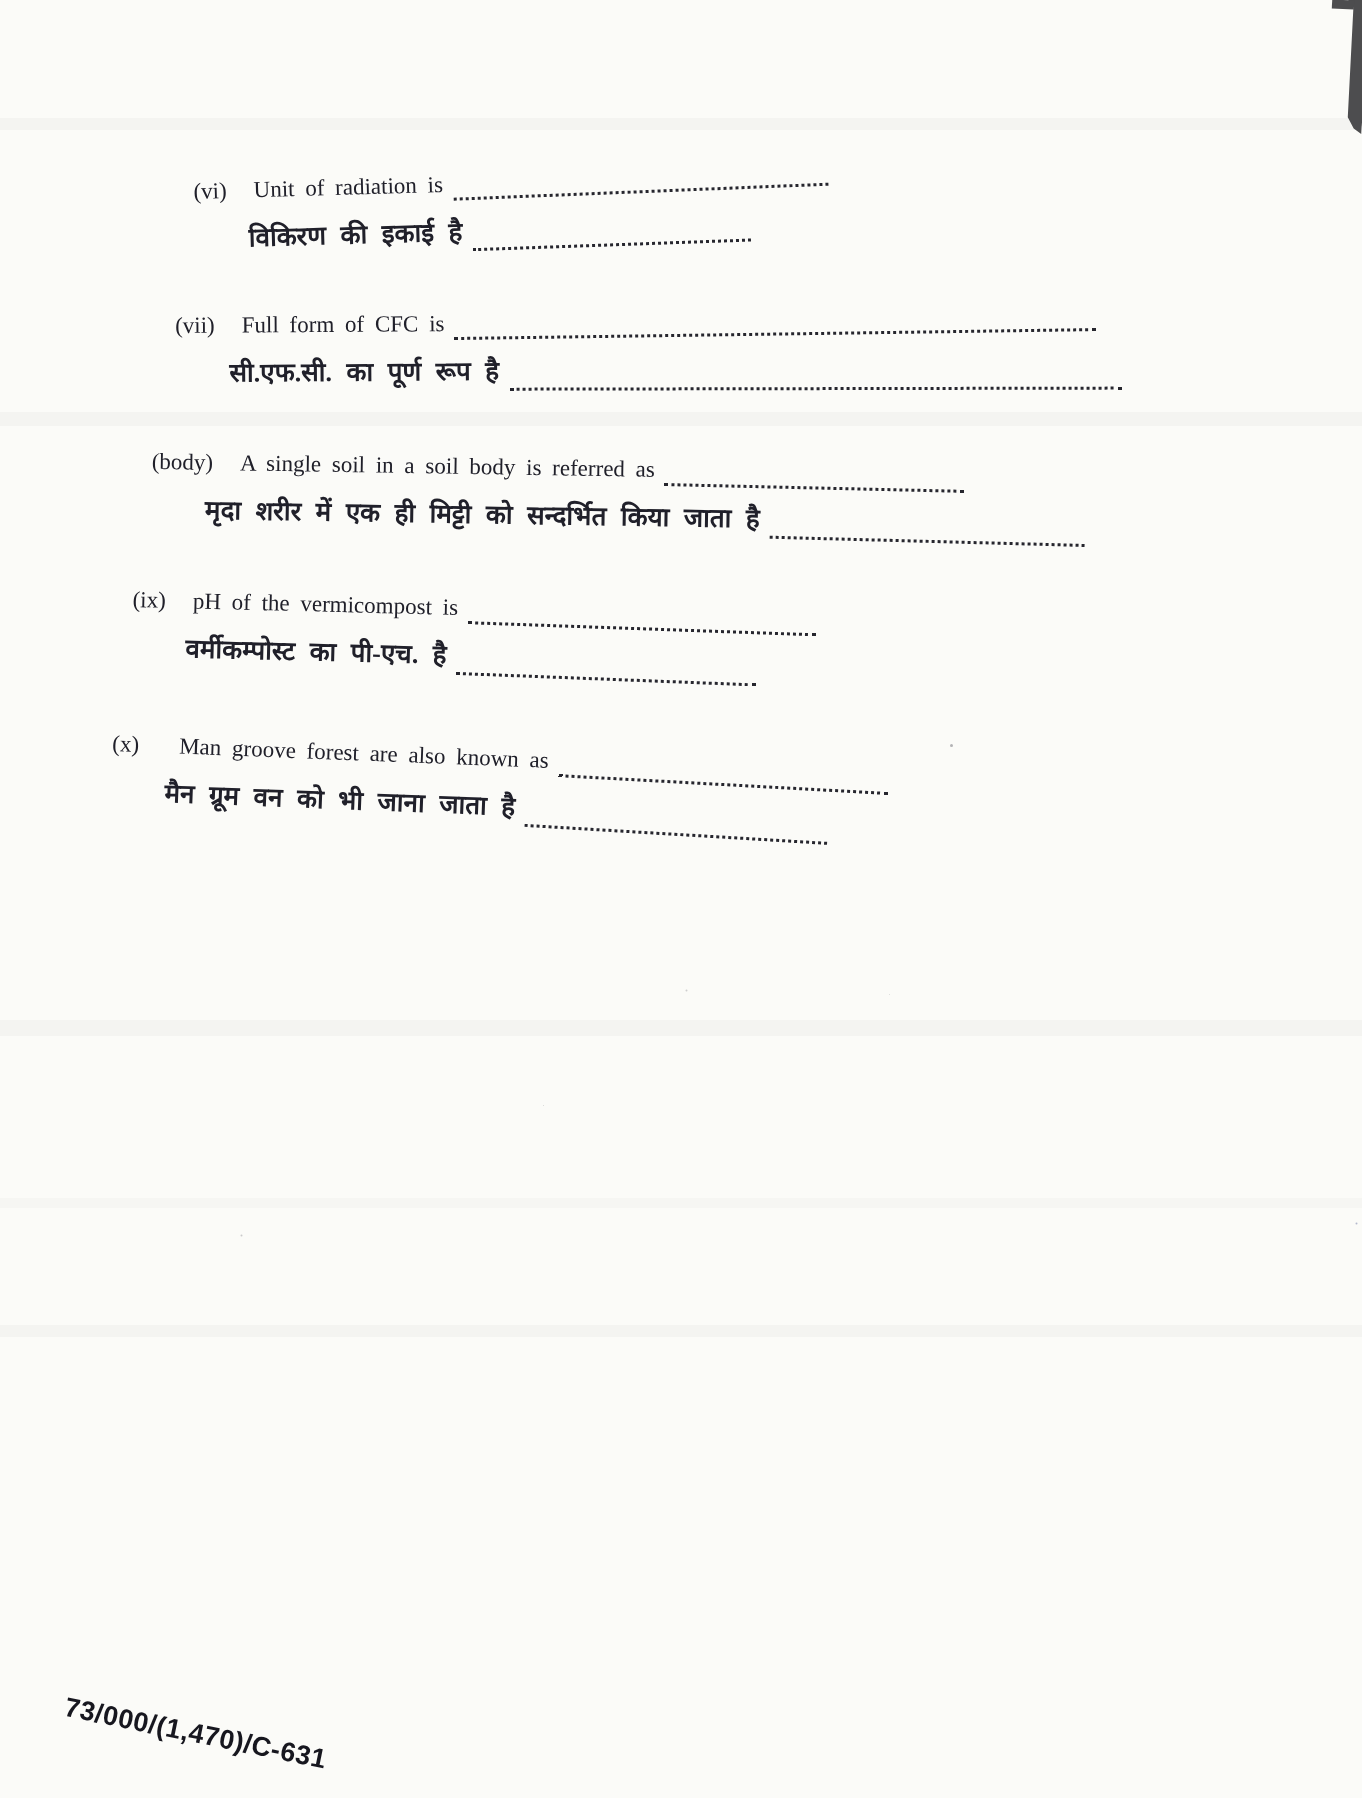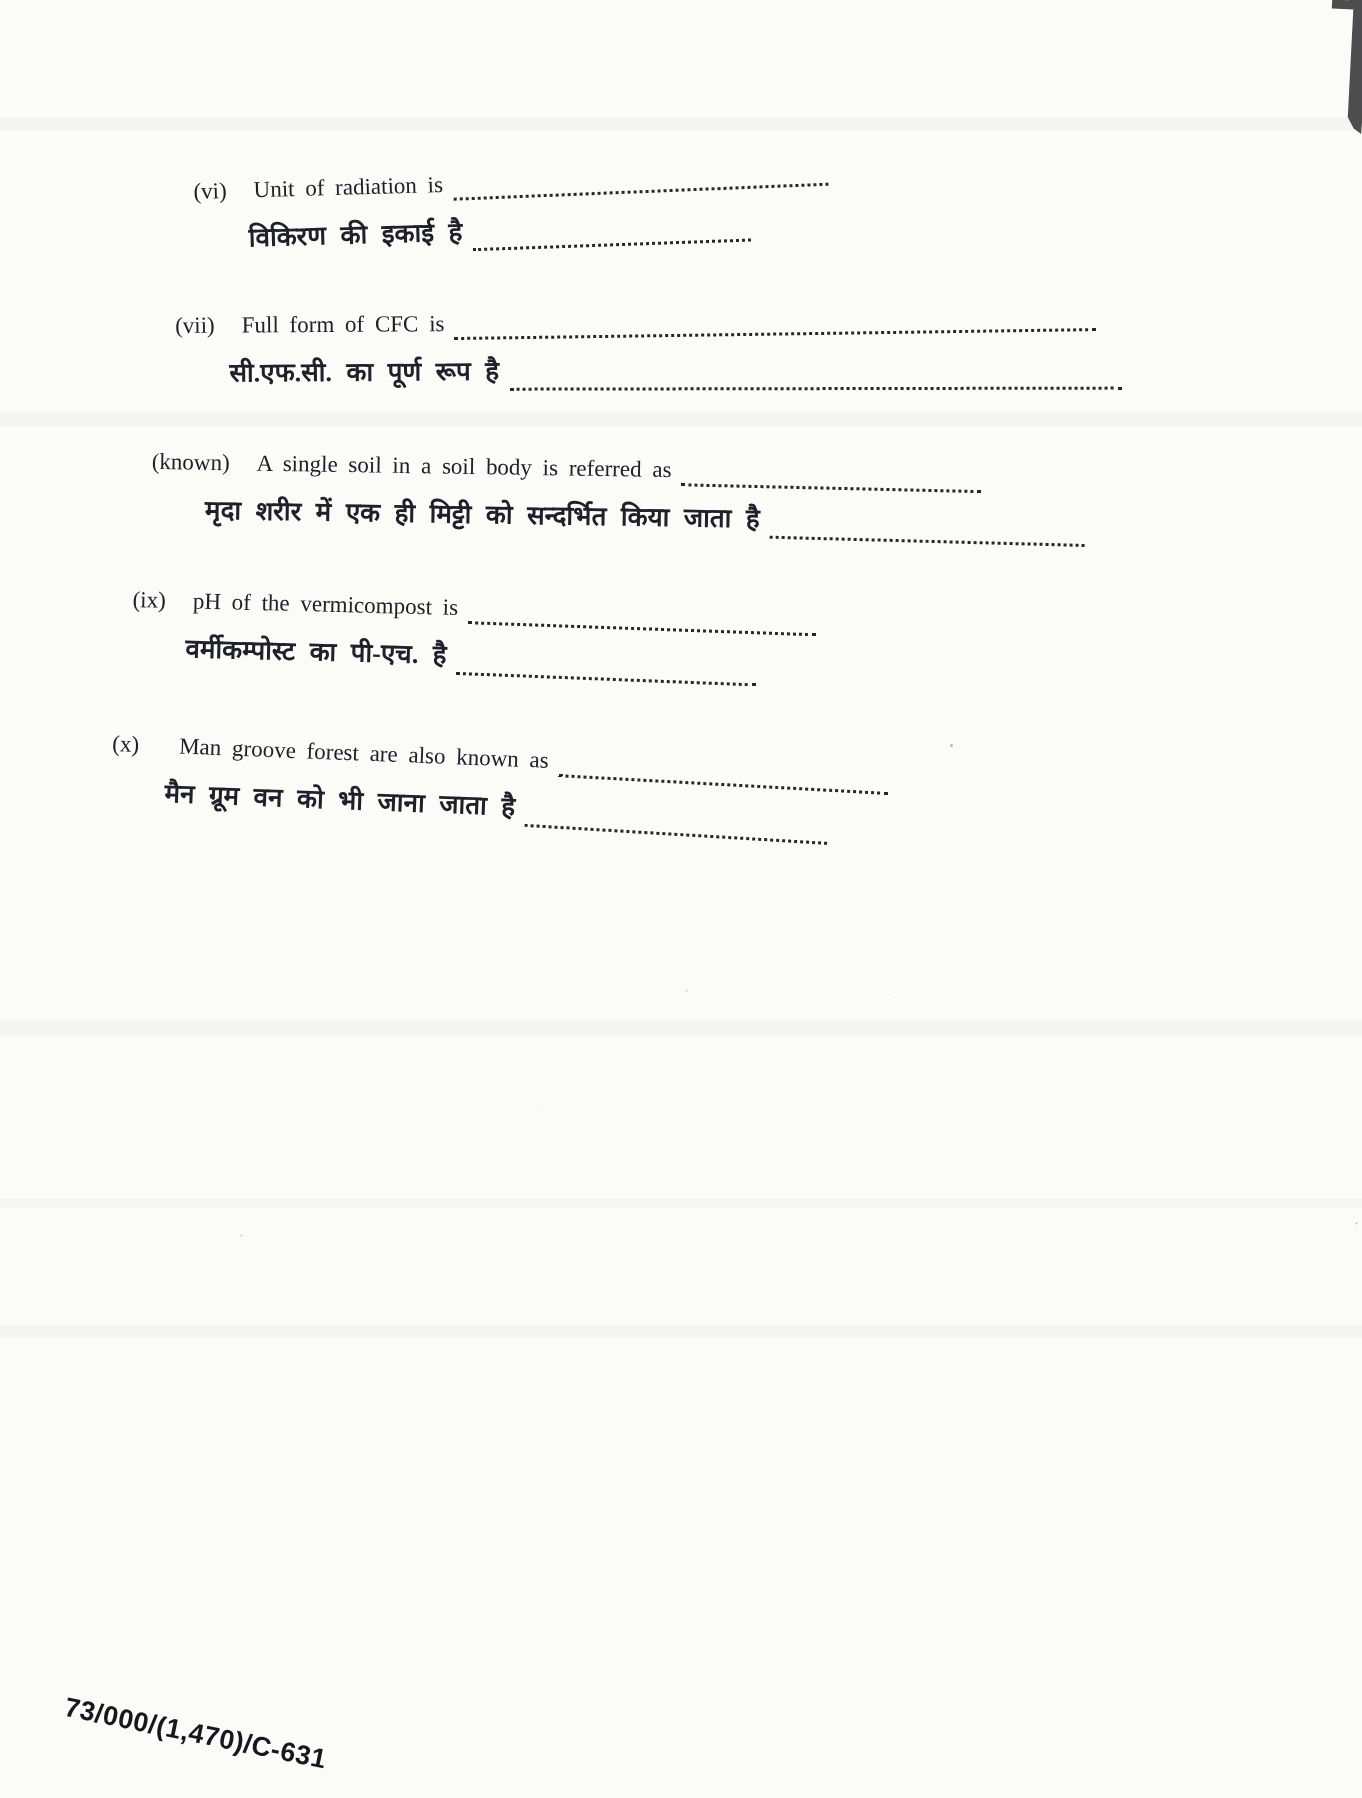--- a/index.html
+++ b/index.html
@@ -121,21 +121,21 @@
       <span class="blank"></span>
     </div>
     <div class="line hi">
       <span class="qtext">सी.एफ.सी. का पूर्ण रूप है</span>
       <span class="blank"></span>
     </div>
   </div>
 
   <div class="q q2">
     <div class="line en">
-      <span class="qnum">(known)</span>
+      <span class="qnum">(body)</span>
       <span class="qtext">A single soil in a soil body is referred as</span>
       <span class="blank"></span>
     </div>
     <div class="line hi">
       <span class="qtext">मृदा शरीर में एक ही मिट्टी को सन्दर्भित किया जाता है</span>
       <span class="blank"></span>
     </div>
   </div>
 
   <div class="q q3">

